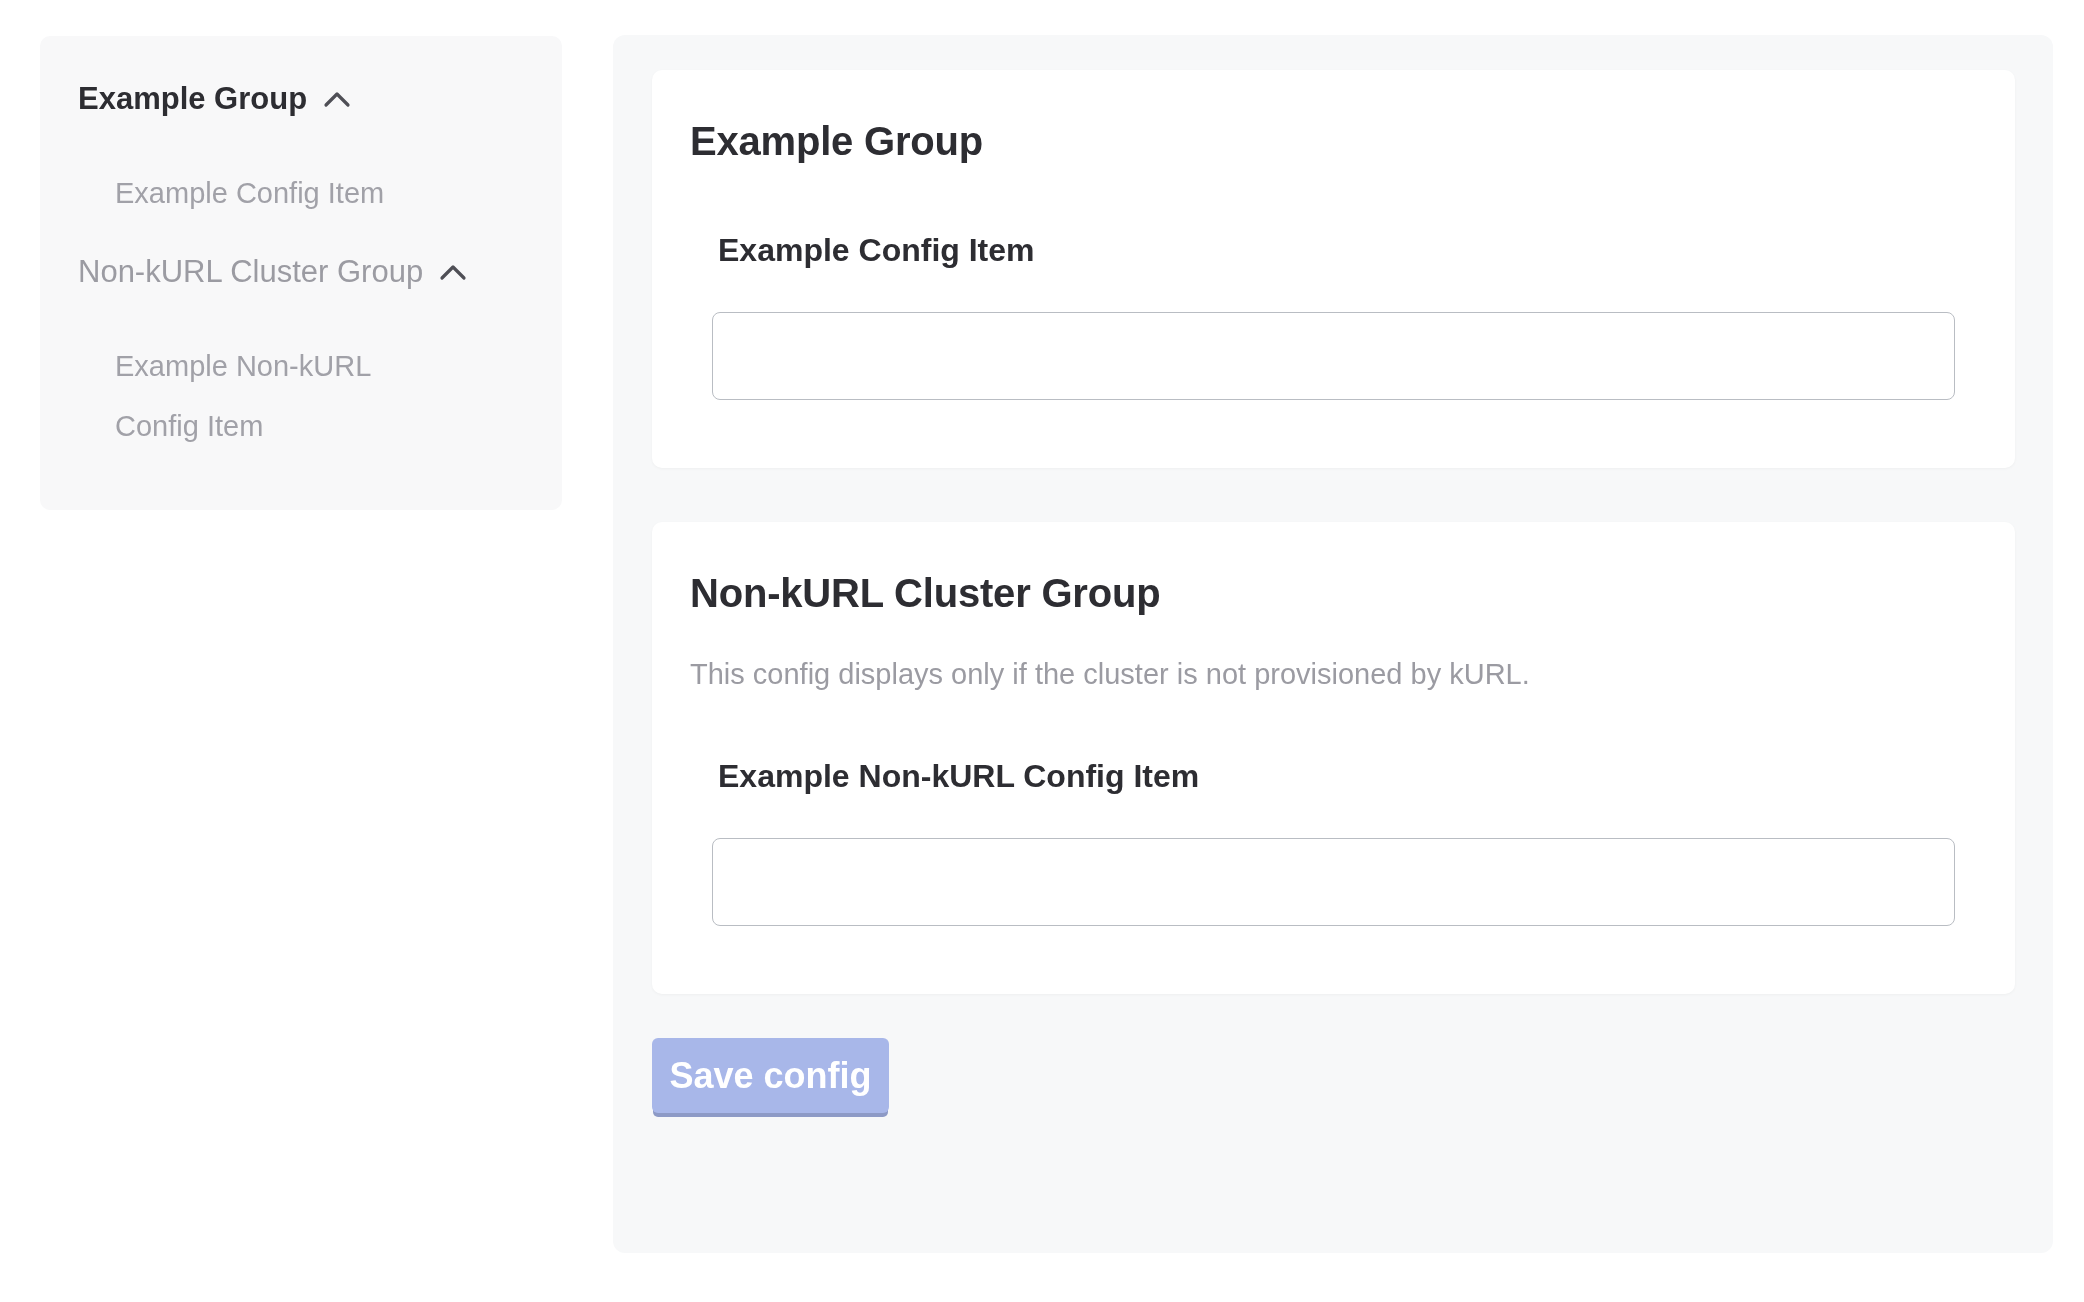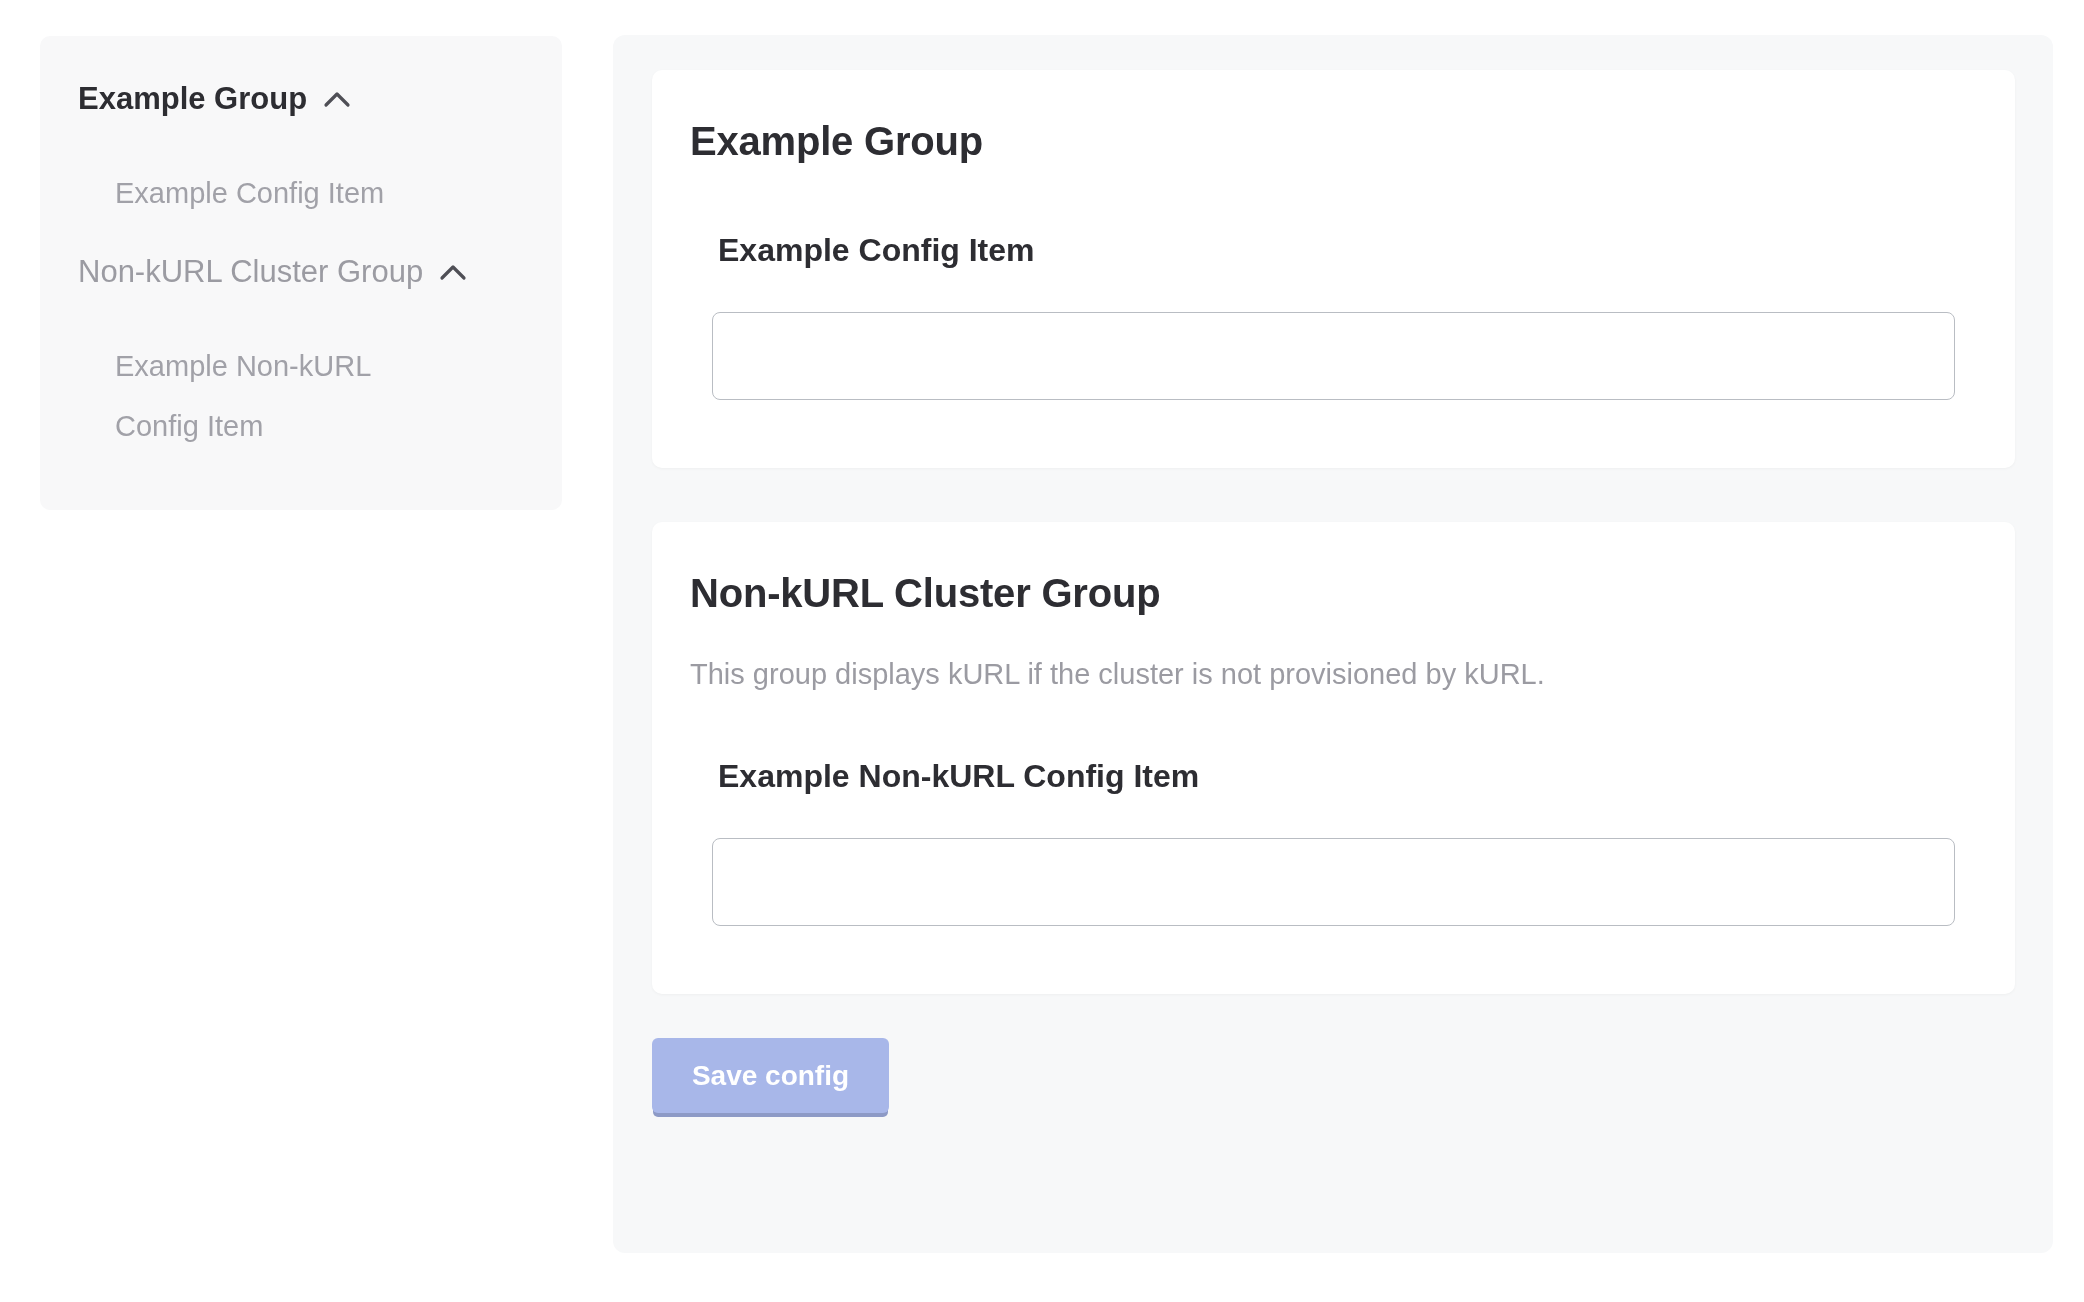--- a/index.html
+++ b/index.html
@@ -125,21 +125,21 @@
 
   
   .save-btn {
     display: block;
     margin: 44px 0 0 0;
     width: 237px;
     height: 75px;
     background: #a8b7e9;
     color: #ffffff;
     font-family: inherit;
-    font-size: 28px;
+    font-size: 36px;
     font-weight: bold;
     border: none;
     border-radius: 6px;
     box-shadow: 0 5px 0 -1px #8d9ac6;
     cursor: default;
   }
 </style>
 </head>
 <body>
 
@@ -163,20 +163,20 @@
 <main class="main">
 
   <section class="card">
     <h2 class="card-title">Example Group</h2>
     <label class="item-label">Example Config Item</label>
     <input class="text-input" type="text" value="" style="">
   </section>
 
   <section class="card">
     <h2 class="card-title">Non-kURL Cluster Group</h2>
-    <p class="card-desc">This group displays kURL if the cluster is not provisioned by kURL.</p>
+    <p class="card-desc">This config displays only if the cluster is not provisioned by kURL.</p>
     <label class="item-label">Example Non-kURL Config Item</label>
     <input class="text-input" type="text" value="" style="">
   </section>
 
   <button class="save-btn">Save config</button>
 
 </main>
 
 </body></html>

